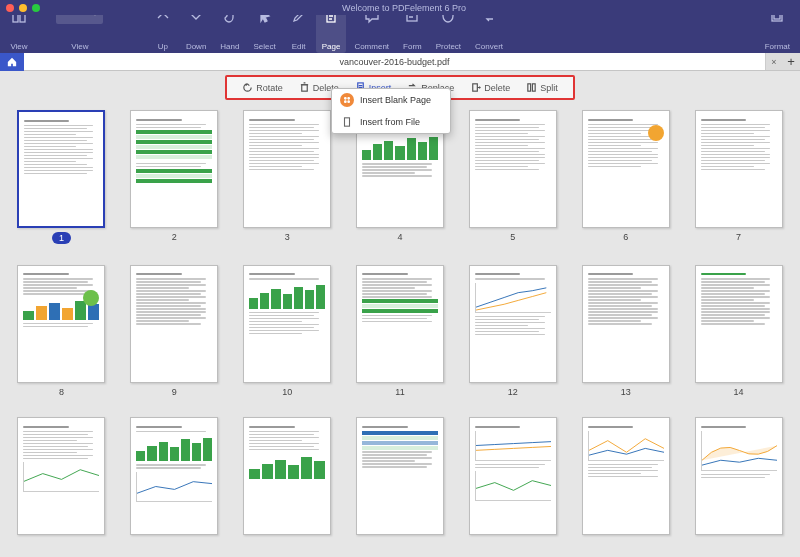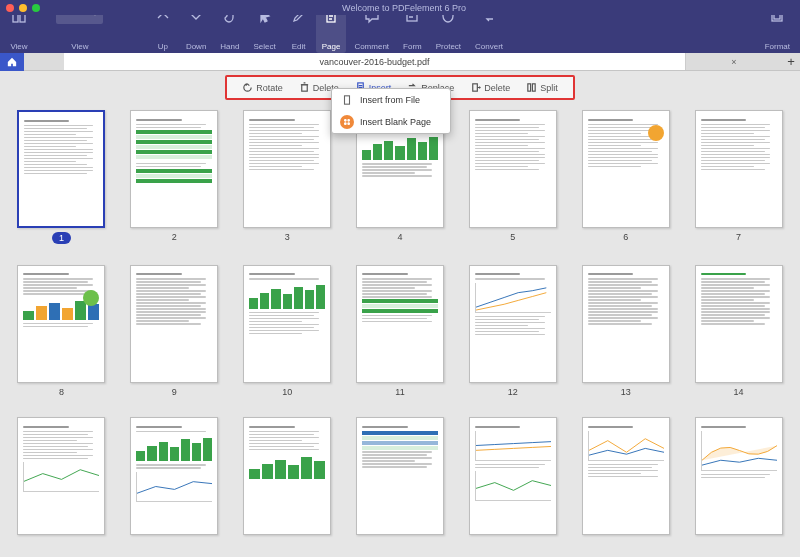--- a/index.html
+++ b/index.html
@@ -17,21 +17,21 @@
 .tbtn { display:flex; flex-direction:column; align-items:center; justify-content:flex-end; color:#b8bce0; padding:2px 6px 2px 6px; cursor:pointer; border-radius:3px; min-width:30px; }
 .tbtn.active { background:rgba(255,255,255,0.1); color:#fff; }
 .tbtn svg { width:16px; height:16px; stroke:currentColor; fill:none; stroke-width:1.3; }
 .tbtn .lbl { font-size:8px; margin-top:18px; }
 .zoomgrp { display:flex; align-items:center; gap:2px; }
 .zoomsel { background:rgba(255,255,255,0.15); color:#fff; border:none; font-size:8px; padding:1px 3px; border-radius:2px; height:24px; }
 .zoompm { color:#b8bce0; font-size:11px; padding:0 3px; cursor:pointer;}
 .spacer { flex:1; }
 
 
-.tabbar { height:18px; background:#dcdcdc; display:flex; align-items:center; border-bottom:1px solid #c5c5c5;gap:40px; }
+.tabbar { height:18px; background:#dcdcdc; display:flex; align-items:center; border-bottom:1px solid #c5c5c5; }
 .homeicon { width:24px; height:18px; background:#3a57c9; display:flex; align-items:center; justify-content:center; }
 .homeicon svg { width:10px; height:10px; fill:#fff; }
 .tab { flex:1; text-align:center; font-size:9px; color:#444; background:#fff; height:100%; display:flex; align-items:center; justify-content:center; border-right:1px solid #ccc;}
 .tabx { width:16px; text-align:center; color:#666; cursor:pointer; }
 .tabplus { width:18px; text-align:center; font-size:13px; color:#444; cursor:pointer; }
 
 
 .subwrap { display:flex; justify-content:center; padding:4px 0; background:#e6e6e6; }
 .subbar { display:flex; gap:6px; border:2px solid #e03535; padding:3px 10px; background:#f6f6f6; border-radius:2px; position:relative; }
 .sbtn { display:flex; align-items:center; gap:3px; padding:2px 5px; font-size:9px; color:#555; cursor:pointer; }
@@ -227,37 +227,37 @@
           <rect x="2" y="2" width="3" height="8"></rect>
           <rect x="7" y="2" width="3" height="8"></rect>
         </svg>
       <span>Split</span>
     </div>
   </div>
 </div>
 
 <div class="dropdown">
   <div class="ditem">
-    <span class="dicon">
-        <svg viewBox="0 0 12 12">
-          <rect x="3" y="1" width="6" height="10"></rect>
-        </svg>
-      </span>
-    <span>Insert from File</span>
-  </div>
-  <div class="ditem">
     <span class="dicon orange">
         <svg viewBox="0 0 12 12">
           <circle cx="4" cy="4" r="1" fill="#fff"></circle>
           <circle cx="8" cy="4" r="1" fill="#fff"></circle>
           <circle cx="4" cy="8" r="1" fill="#fff"></circle>
           <circle cx="8" cy="8" r="1" fill="#fff"></circle>
         </svg>
       </span>
     <span>Insert Blank Page</span>
+  </div>
+  <div class="ditem">
+    <span class="dicon">
+        <svg viewBox="0 0 12 12">
+          <rect x="3" y="1" width="6" height="10"></rect>
+        </svg>
+      </span>
+    <span>Insert from File</span>
   </div>
 </div>
 
 <div class="grid">
 
   <div class="cell">
     <div class="thumb sel">
         <div class="ln h"></div>
         <div class="ln m"></div>
         <div class="ln s"></div>

